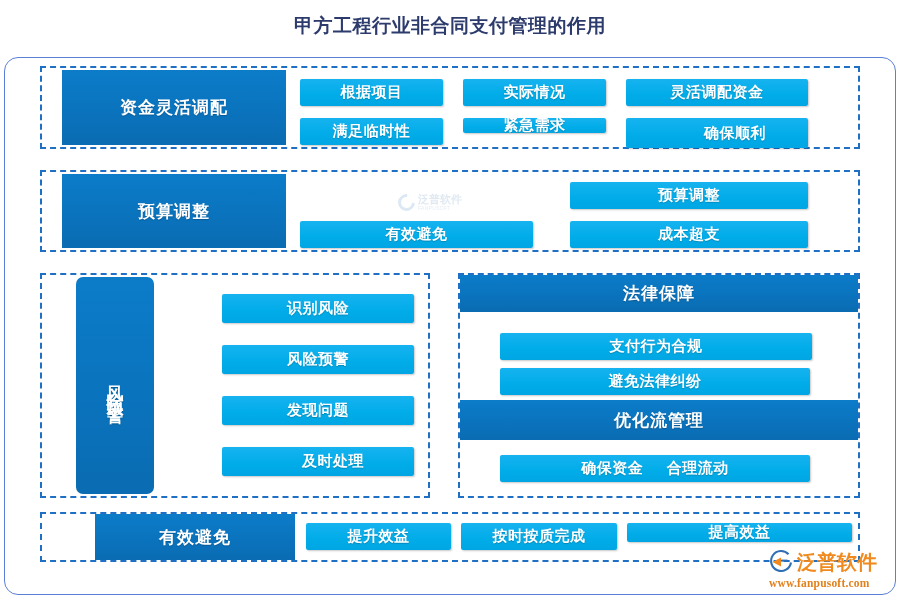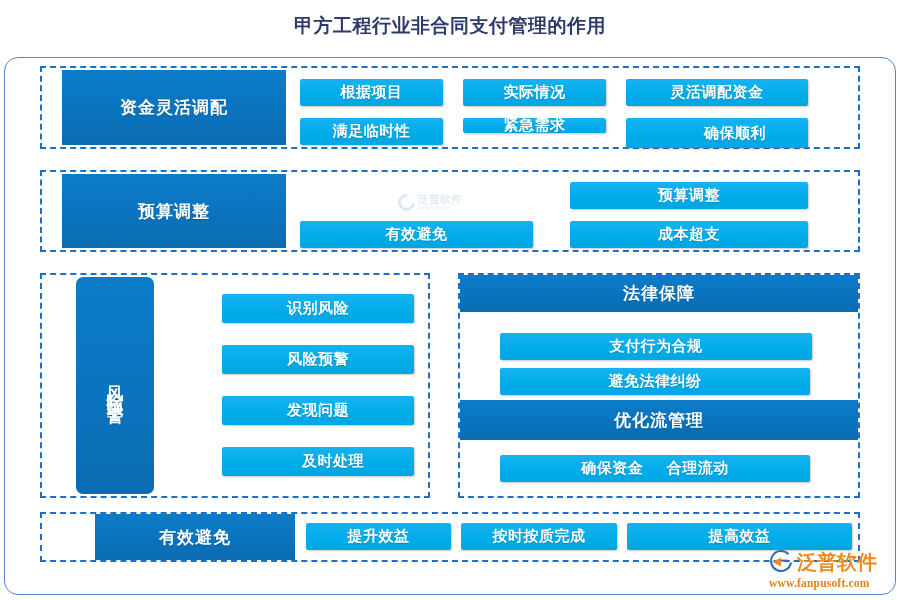--- a/index.html
+++ b/index.html
@@ -219,21 +219,21 @@
   <div class="hdr" style="left:460px; top:400px; width:398px; height:40px;">优化流管理</div>
 
   <div class="chip" style="left:500px; top:455px; width:310px; height:27px;">确保资金     合理流动</div>
 
   <div class="dpanel" style="left:40px; top:512px; width:820px; height:50px;">
   </div>
   <div class="hdr" style="left:95px; top:514px; width:200px; height:46px;">有效避免</div>
 
   <div class="chip" style="left:306px; top:523px; width:145px; height:27px;">提升效益</div>
   <div class="chip" style="left:461px; top:523px; width:156px; height:27px;">按时按质完成</div>
-  <div class="chip" style="left:627px; top:523px; width:225px; height:27px;">提高效益</div>
+  <div class="chip" style="left:627px; top:523px; width:225px; height:19px;">提高效益</div>
 
   <div class="brand">
     <div class="brand-row">
       <div class="brand-mark">
         <svg class="brand-arc" viewBox="0 0 26 26" xmlns="http://www.w3.org/2000/svg">
           <path d="M20.5 5.2 A 10 10 0 1 0 23 13.5" fill="none" stroke="#2f6fb5" stroke-width="2.1"></path>
           <path d="M4.5 13 L13 8.5 L13 17.5 Z" fill="#f08a1e"></path>
           <path d="M13 10.6 L19.5 10.6 L19.5 12.6 L13 12.6 Z" fill="#2f6fb5"></path>
         </svg>
       </div>

